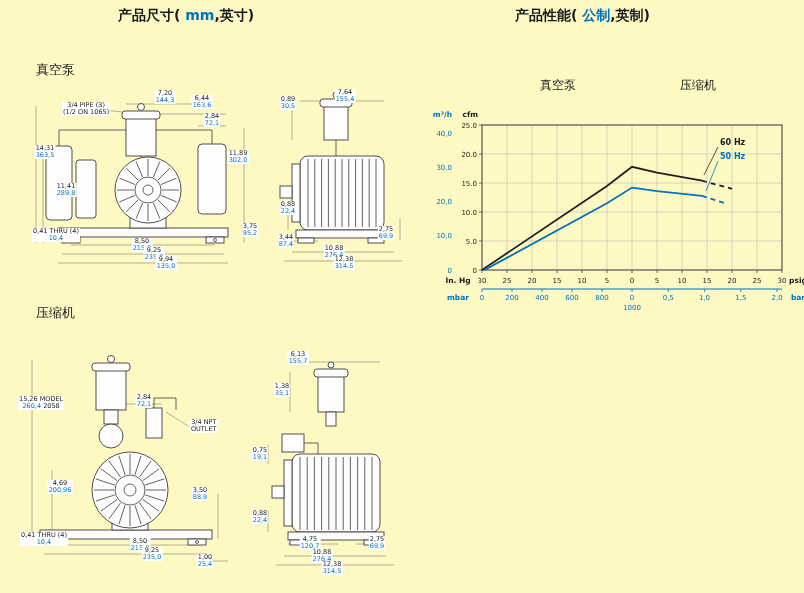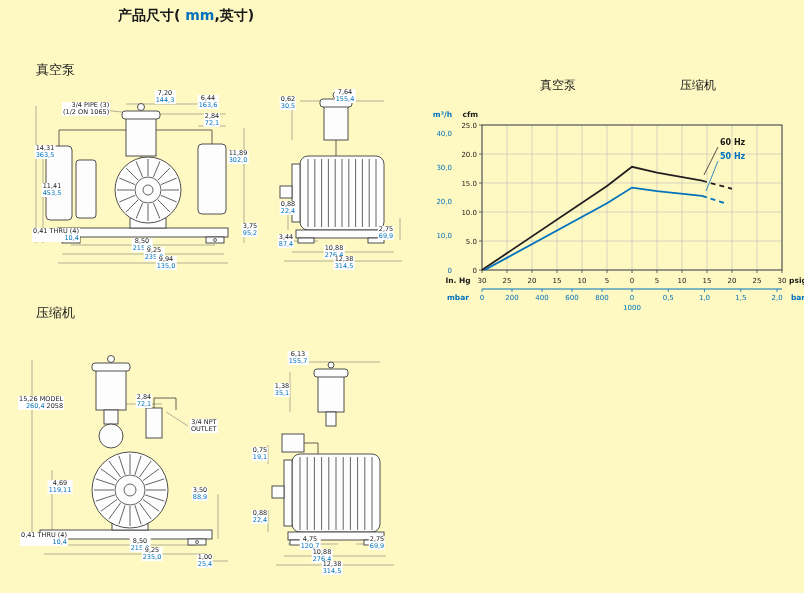--- a/index.html
+++ b/index.html
@@ -6,21 +6,21 @@
   #page{position:relative;width:804px;height:593px;background:#fef9c3;
         font-family:"DejaVu Sans","Liberation Sans",sans-serif;color:#1a1a1a;overflow:hidden}
   .title{position:absolute;font-size:14px;font-weight:bold;white-space:nowrap}
   .blue{color:#0072bc}
   .section-label{position:absolute;font-size:13px}
   .drawing{position:absolute}
   .drawing>svg,#chart>svg{position:absolute;left:0;top:0;overflow:visible}
   .dim{position:absolute;display:flex;flex-direction:column;align-items:center;
        font-size:6.5px;line-height:1.08;background:#ffffff;padding:0 1px;
        transform:translateX(-50%);white-space:nowrap;z-index:2}
-  .dim.la{transform:none;align-items:flex-end}
+  .dim.la{transform:none;align-items:center}
   .din{color:#1a1a1a}
   .dmm{color:#0072bc}
   .art{stroke:#3c3c3c;stroke-width:0.9;fill:#fdfdfd}
   .artn{stroke:#3c3c3c;stroke-width:0.8;fill:none}
   .dimline{stroke:#666666;stroke-width:0.5}
   #chart{position:absolute;left:420px;top:55px;width:384px;height:290px}
   .chart-col-label{position:absolute;top:22px;font-size:12px}
   .grid{stroke:#b9b9b9;stroke-width:0.6}
   .frame{fill:none;stroke:#444444;stroke-width:1}
   .tick{stroke:#444444;stroke-width:0.8}
@@ -37,20 +37,23 @@
   .leg{font-size:8px;font-weight:bold;fill:#1a1a1a}
   .legb{font-size:8px;font-weight:bold;fill:#0072bc}
 </style>
 </head>
 <body>
 
 <div id="page">
 
   <div class="title" style="left:118px;top:7px">
     <span>产品尺寸(</span><span class="blue"> mm</span><span>,英寸)</span>
+  </div>
+  <div class="title" style="left:515px;top:7px">
+    <span>产品性能( </span><span class="blue">公制</span><span>,英制)</span>
   </div>
 
   <div class="section-label" style="left:36px;top:61px">真空泵</div>
   <div class="section-label" style="left:36px;top:304px">压缩机</div>
 
   <div class="drawing" style="left:30px;top:88px;width:230px;height:185px">
     <svg width="230" height="185">
       <g>
         <line class="dimline" x1="6" y1="18" x2="6" y2="155"></line>
         <line class="dimline" x1="13" y1="66" x2="13" y2="155"></line>
@@ -102,35 +105,35 @@
       <circle class="artn" cx="118" cy="102" r="5"></circle>
     </svg>
     <div class="dim la" style="left:32px;top:14px">
       <span class="din">3/4 PIPE (3)</span>
       <span class="din">(1/2 ON 1065)</span>
     </div>
     <div class="dim" style="left:135px;top:2px">
         <span class="din">7,20</span>
         <span class="dmm">144,3</span>
       </div>
-    <div class="dim" style="left:178px;top:7px">
+    <div class="dim" style="left:172px;top:7px">
         <span class="din">6,44</span>
         <span class="dmm">163,6</span>
       </div>
     <div class="dim" style="left:182px;top:25px">
         <span class="din">2,84</span>
         <span class="dmm">72,1</span>
       </div>
     <div class="dim" style="left:15px;top:57px">
         <span class="din">14,31</span>
         <span class="dmm">363,5</span>
       </div>
-    <div class="dim" style="left:22px;top:95px">
+    <div class="dim" style="left:36px;top:95px">
         <span class="din">11,41</span>
-        <span class="dmm">453,5</span>
+        <span class="dmm">289,8</span>
       </div>
     <div class="dim" style="left:208px;top:62px">
         <span class="din">11,89</span>
         <span class="dmm">302,0</span>
       </div>
     <div class="dim" style="left:220px;top:135px">
         <span class="din">3,75</span>
         <span class="dmm">95,2</span>
       </div>
     <div class="dim la" style="left:2px;top:140px">
@@ -180,21 +183,21 @@
       <rect class="art" x="18" y="98" width="12" height="12"></rect>
       <rect class="art" x="62" y="18" width="24" height="34"></rect>
       <rect class="art" x="58" y="11" width="32" height="8" rx="3"></rect>
       <circle class="art" cx="74" cy="7" r="3"></circle>
       <line class="artn" x1="74" y1="52" x2="74" y2="68"></line>
       <rect class="art" x="34" y="142" width="94" height="8"></rect>
       <rect class="art" x="36" y="150" width="16" height="5"></rect>
       <rect class="art" x="106" y="150" width="16" height="5"></rect>
     </svg>
     <div class="dim" style="left:26px;top:8px">
-        <span class="din">0,62</span>
+        <span class="din">0,89</span>
         <span class="dmm">30,5</span>
       </div>
     <div class="dim" style="left:83px;top:1px">
         <span class="din">7,64</span>
         <span class="dmm">155,4</span>
       </div>
     <div class="dim" style="left:26px;top:113px">
         <span class="din">0,88</span>
         <span class="dmm">22,4</span>
       </div>
@@ -275,21 +278,21 @@
     <div class="dim" style="left:126px;top:44px">
         <span class="din">2,84</span>
         <span class="dmm">72,1</span>
       </div>
     <div class="dim la" style="left:172px;top:69px">
       <span class="din">3/4 NPT</span>
       <span class="din">OUTLET</span>
     </div>
     <div class="dim" style="left:42px;top:130px">
         <span class="din">4,69</span>
-        <span class="dmm">119,11</span>
+        <span class="dmm">200,96</span>
       </div>
     <div class="dim" style="left:182px;top:137px">
         <span class="din">3,50</span>
         <span class="dmm">88,9</span>
       </div>
     <div class="dim la" style="left:2px;top:182px">
       <span class="din">0,41 THRU (4)</span>
       <span class="dmm">10,4</span>
     </div>
     <div class="dim" style="left:122px;top:188px">

